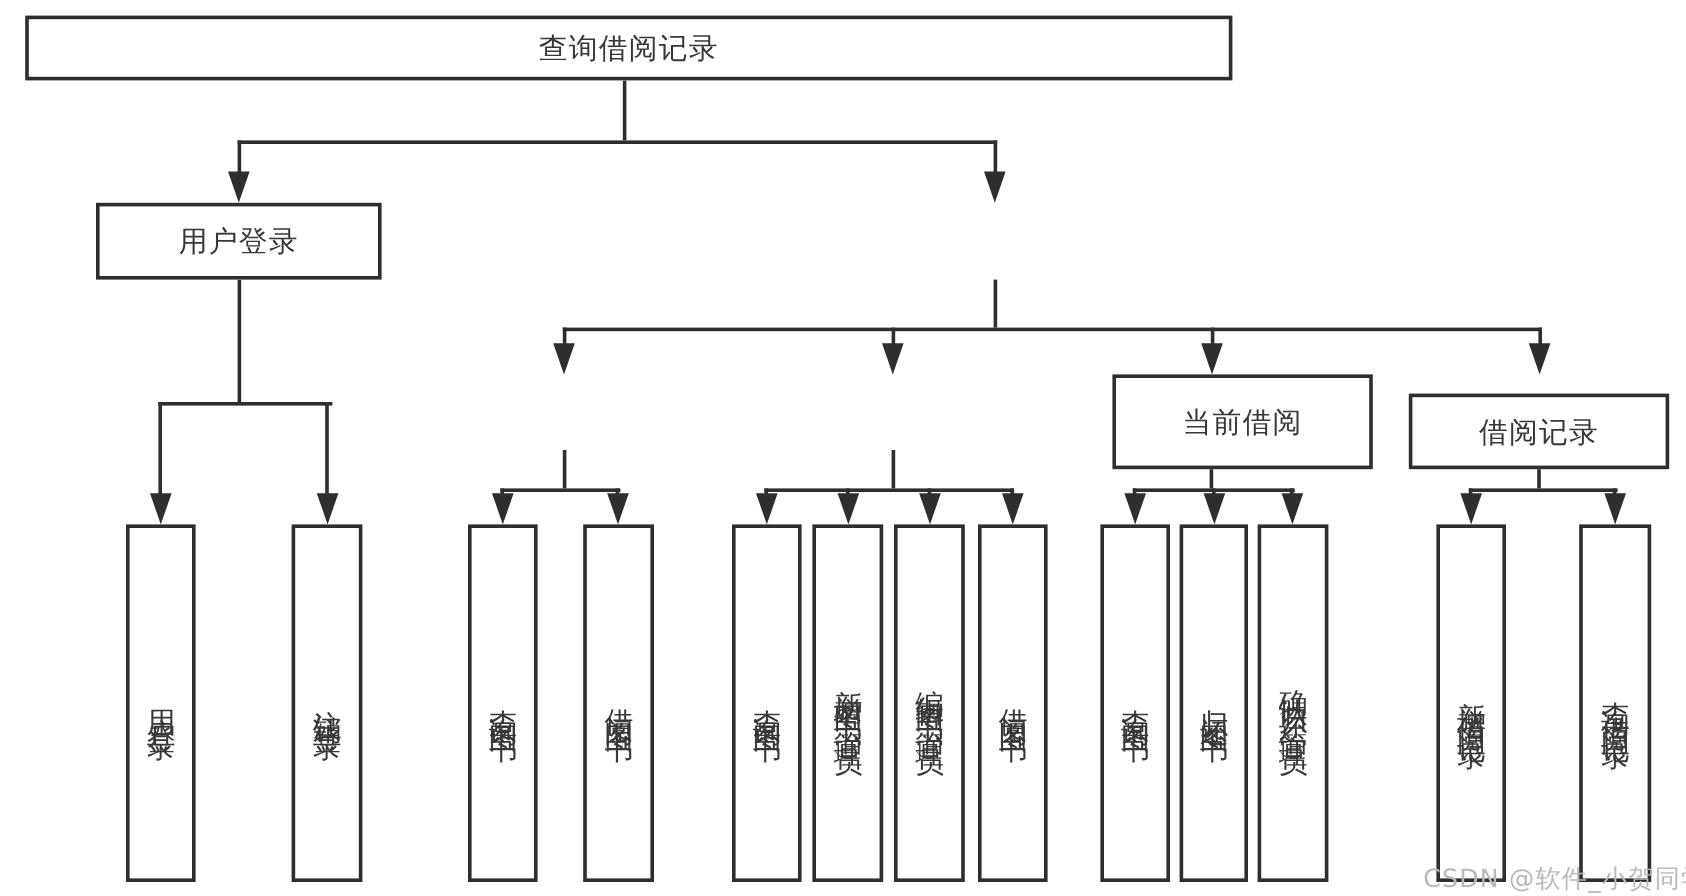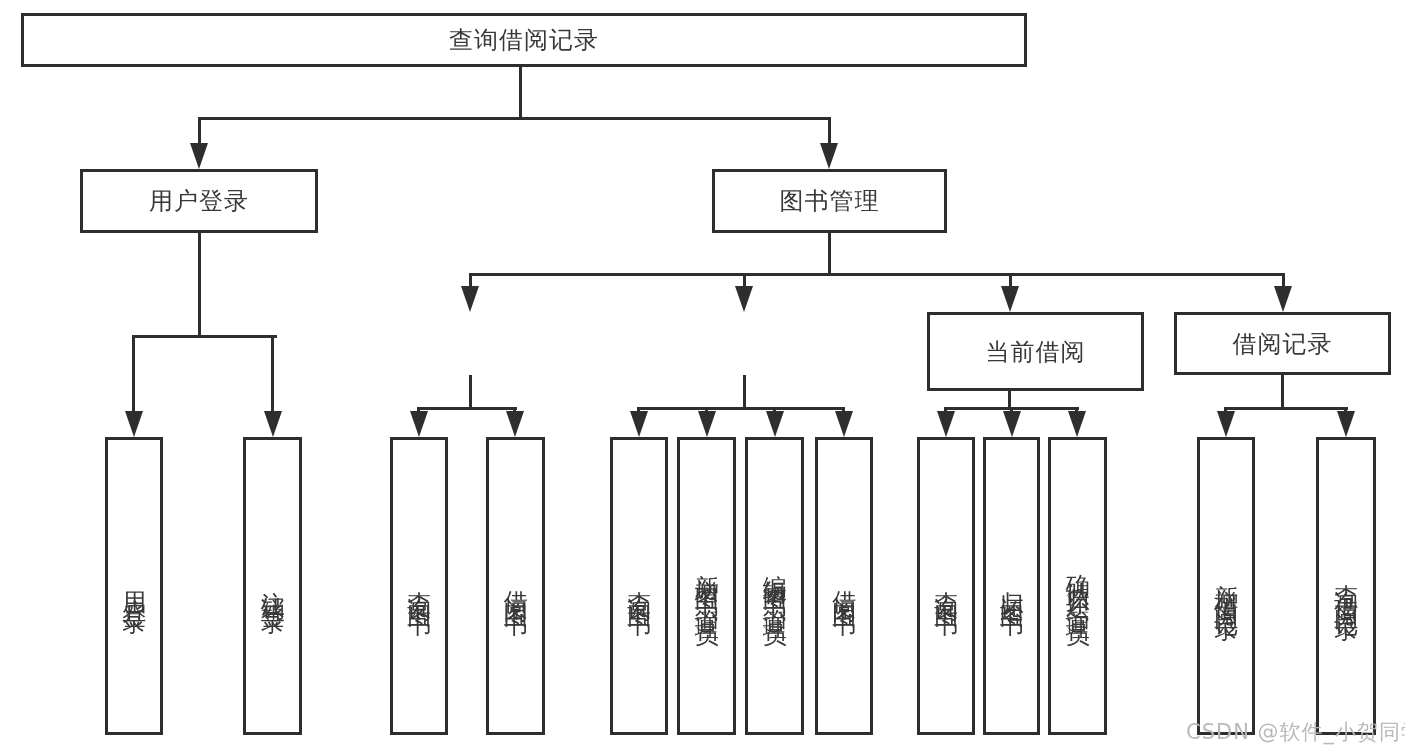--- a/index.html
+++ b/index.html
@@ -63,24 +63,23 @@
   }
 </style>
 </head>
 <body>
 
 <div class="canvas">
 
   <div class="node h" style="left:21px;top:13px;width:1006px;height:54px;">查询借阅记录</div>
 
   <div class="node h" style="left:80px;top:169px;width:238px;height:64px;">用户登录</div>
-  <div class="node h" style="left:712px;top:169px;width:235px;height:64px;">图书管理</div>
 
   <div class="node h" style="left:927px;top:312px;width:217px;height:79px;">当前借阅</div>
-  <div class="node h" style="left:1174px;top:312px;width:217px;height:63px;">借阅记录</div>
+  <div class="node h" style="left:1174px;top:328px;width:217px;height:63px;">借阅记录</div>
 
   <div class="node v" style="left:105px;top:437px;width:58px;height:298px;">用户登录</div>
   <div class="node v" style="left:243px;top:437px;width:59px;height:298px;">注销登录</div>
 
   <div class="node v" style="left:390px;top:437px;width:58px;height:298px;">查询图书</div>
   <div class="node v" style="left:486px;top:437px;width:59px;height:298px;">借阅图书</div>
 
   <div class="node v" style="left:610px;top:437px;width:58px;height:298px;">查询图书</div>
   <div class="node v" style="left:677px;top:437px;width:59px;height:298px;">新增图书（管理员）</div>
   <div class="node v" style="left:745px;top:437px;width:59px;height:298px;">编辑图书（管理员）</div>

